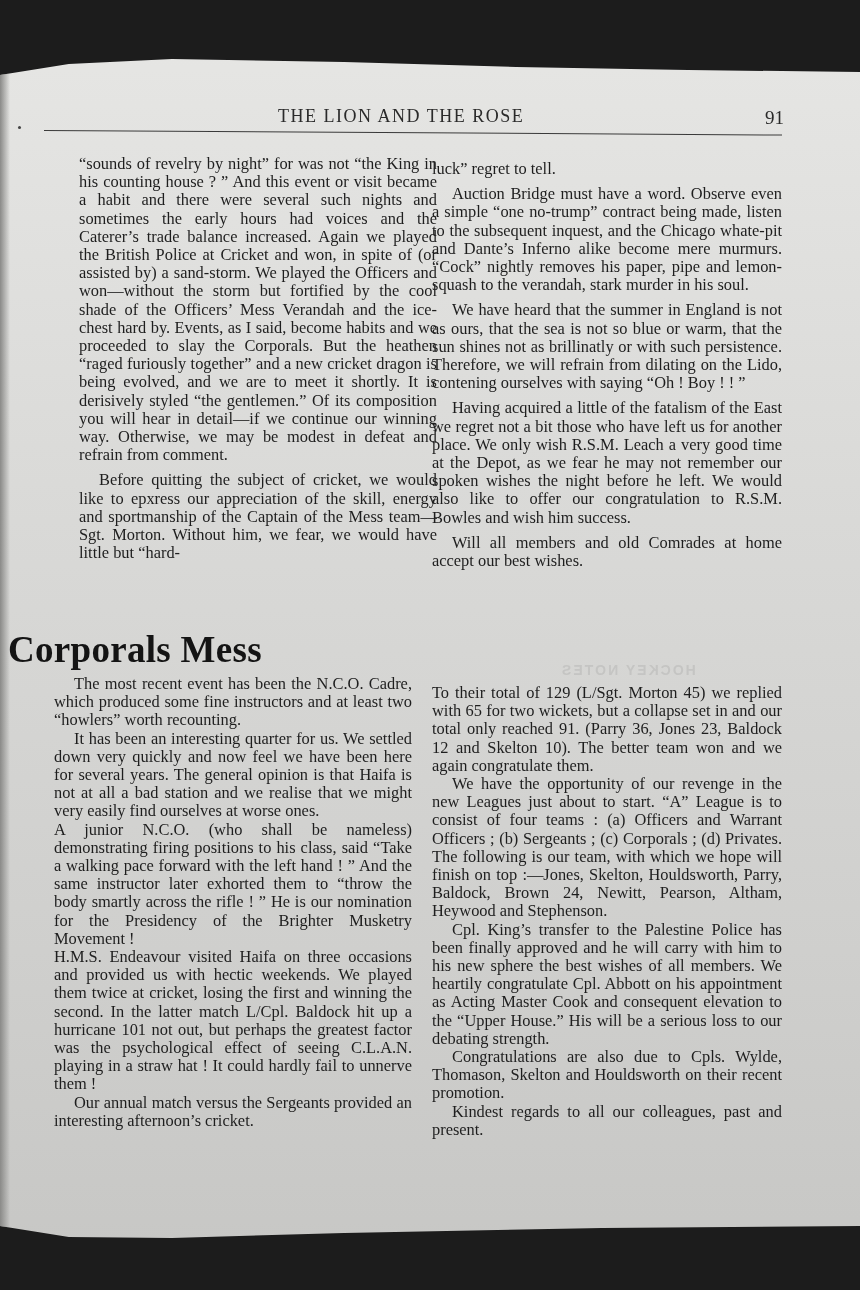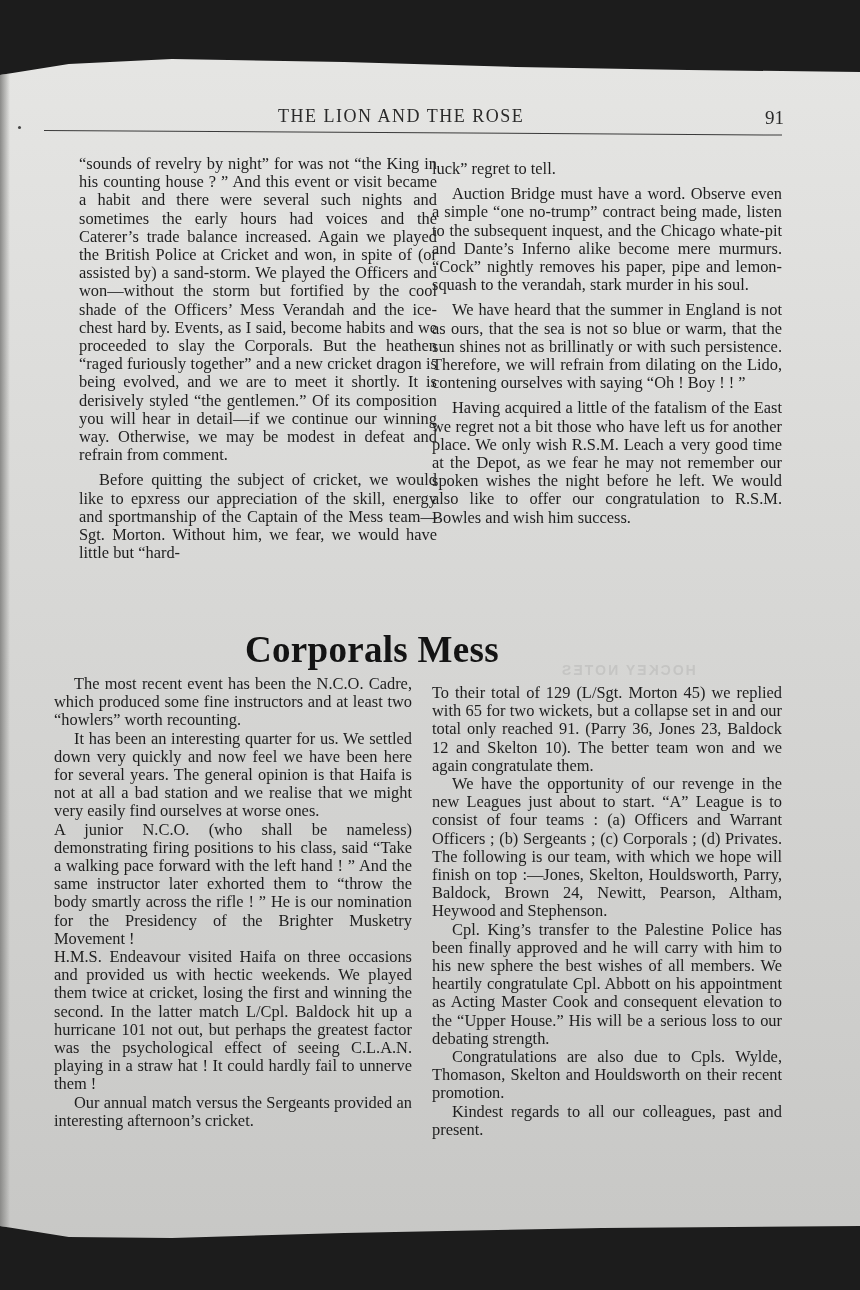--- a/index.html
+++ b/index.html
@@ -46,22 +46,22 @@
       text-align: justify; hyphens: manual;
     }
     .col p { margin: 0 0 7px 0; text-indent: 20px; }
     .col p.noindent { text-indent: 0; }
     .col p.tight { margin-bottom: 0; }
     .top-left  { left: 48px;  top: 125px; width: 358px; margin-left: 31px; }
     .top-right { left: 432px; top: 130px; width: 350px; }
     .bot-left  { left: 54px;  top: 645px; width: 358px; }
     .bot-right { left: 432px; top: 645px; width: 350px; margin-top: 9px; }
     .section-title {
-      position: absolute; left: 16px; width: 712px; top: 598px;
-      text-align: center;
+      position: absolute; left: 8px; width: 712px; top: 598px;
+      text-align: left;
       font-family: "Liberation Serif", "DejaVu Serif", serif;
       font-weight: bold; font-size: 37px; letter-spacing: 0.3px;
       color: #141414;
     }
     .ghost {
       position: absolute; color: rgba(120,120,120,0.18);
       font-family: "Liberation Sans", sans-serif; font-weight: bold;
       transform: scaleX(-1); font-size: 14px; letter-spacing: 2px;
     }
   </style>
@@ -83,20 +83,21 @@
   <div class="col top-left">
     <p class="noindent">“sounds of revelry by night” for was not “the King in his counting house ? ” And this event or visit became a habit and there were several such nights and sometimes the early hours had voices and the Caterer’s trade balance increased. Again we played the British Police at Cricket and won, in spite of (or assisted by) a sand-storm. We played the Officers and won—without the storm but fortified by the cool shade of the Officers’ Mess Verandah and the ice-chest hard by. Events, as I said, become habits and we proceeded to slay the Corporals. But the heathen “raged furiously together” and a new cricket dragon is being evolved, and we are to meet it shortly. It is derisively styled “the gentlemen.” Of its composition you will hear in detail—if we continue our winning way. Otherwise, we may be modest in defeat and refrain from comment.</p>
     <p>Before quitting the subject of cricket, we would like to epxress our appreciation of the skill, energy and sportmanship of the Captain of the Mess team—Sgt. Morton. Without him, we fear, we would have little but “hard-</p>
   </div>
 
   <div class="col top-right">
     <p class="noindent">luck” regret to tell.</p>
     <p>Auction Bridge must have a word. Observe even a simple “one no-trump” contract being made, listen to the subsequent inquest, and the Chicago whate-pit and Dante’s Inferno alike become mere murmurs. “Cock” nightly removes his paper, pipe and lemon-squash to the verandah, stark murder in his soul.</p>
     <p>We have heard that the summer in England is not as ours, that the sea is not so blue or warm, that the sun shines not as brillinatly or with such persistence. Therefore, we will refrain from dilating on the Lido, contening ourselves with saying “Oh ! Boy ! ! ”</p>
     <p>Having acquired a little of the fatalism of the East we regret not a bit those who have left us for another place. We only wish R.S.M. Leach a very good time at the Depot, as we fear he may not remember our spoken wishes the night before he left. We would also like to offer our congratulation to R.S.M. Bowles and wish him success.</p>
+    <p>Will all members and old Comrades at home accept our best wishes.</p>
   </div>
 
   <div class="section-title">Corporals Mess</div>
 
   <div class="col bot-left">
     <p class="tight">The most recent event has been the N.C.O. Cadre, which produced some fine instructors and at least two “howlers” worth recounting.</p>
     <p class="tight">It has been an interesting quarter for us. We settled down very quickly and now feel we have been here for several years. The general opinion is that Haifa is not at all a bad station and we realise that we might very easily find ourselves at worse ones.</p>
     <p class="noindent tight">A junior N.C.O. (who shall be nameless) demonstrating firing positions to his class, said “Take a walking pace forward with the left hand ! ” And the same instructor later exhorted them to “throw the body smartly across the rifle ! ” He is our nomination for the Presidency of the Brighter Musketry Movement !</p>
     <p class="noindent tight">H.M.S. Endeavour visited Haifa on three occasions and provided us with hectic weekends. We played them twice at cricket, losing the first and winning the second. In the latter match L/Cpl. Baldock hit up a hurricane 101 not out, but perhaps the greatest factor was the psychological effect of seeing C.L.A.N. playing in a straw hat ! It could hardly fail to unnerve them !</p>
     <p class="tight">Our annual match versus the Sergeants provided an interesting afternoon’s cricket.</p>

